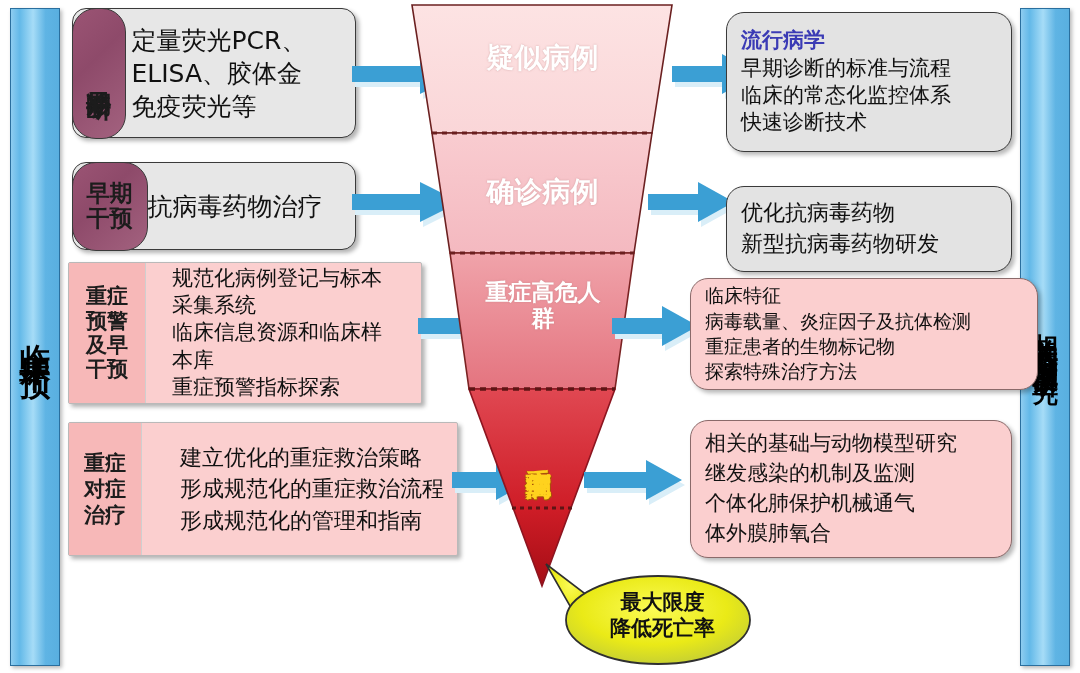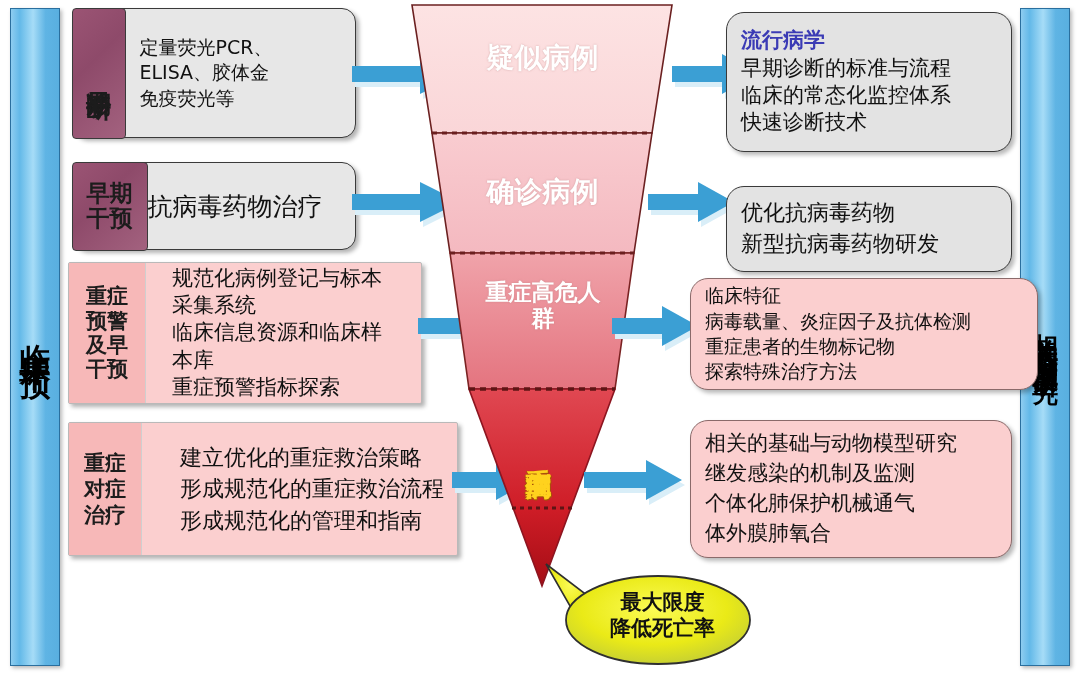--- a/index.html
+++ b/index.html
@@ -53,21 +53,21 @@
 
   
   .lcard.gray{
     background:#e7e7e7;
     border:1.5px solid #3a3a3a;
     border-radius:14px;
   }
   .lcard.gray .tag{
     background:linear-gradient(135deg,#9b5474 0%,#8e4a6a 40%,#a3627f 100%);
     border:1.5px solid #3a3a3a;
-    border-radius:4px;
+    border-radius:24px;
     margin:-1.5px 0 -1.5px -1.5px;
   }
   .lcard.gray .tag .vchars{
     writing-mode:vertical-rl;text-orientation:upright;
     line-height:1.02;letter-spacing:1px;
   }
 
   
   .lcard.pink{
     background:#fbcfcf;
@@ -139,21 +139,21 @@
   </div>
 
   <div class="sidebar" id="sidebar-right">
     <span class="vtext">相关的基础与动物模型研究</span>
   </div>
 
   <div class="lcard gray" style="left:72px;top:8px;width:282px;height:128px;">
     <div class="tag" style="width:52px;">
       <span class="vchars" style="font-size:25px;">早期诊断</span>
     </div>
-    <div class="body" style="padding-left:14px;font-size:19px;line-height:1.32;">
+    <div class="body" style="padding-left:6px;font-size:25px;line-height:1.32;">
       <div class="ln">定量荧光PCR、</div>
       <div class="ln">ELISA、胶体金</div>
       <div class="ln">免疫荧光等</div>
     </div>
   </div>
 
   <div class="lcard gray" style="left:72px;top:162px;width:282px;height:86px;">
     <div class="tag" style="width:74px;">
       <span style="font-size:23px;line-height:1.1;display:block;width:50px;">早期干预</span>
     </div>

